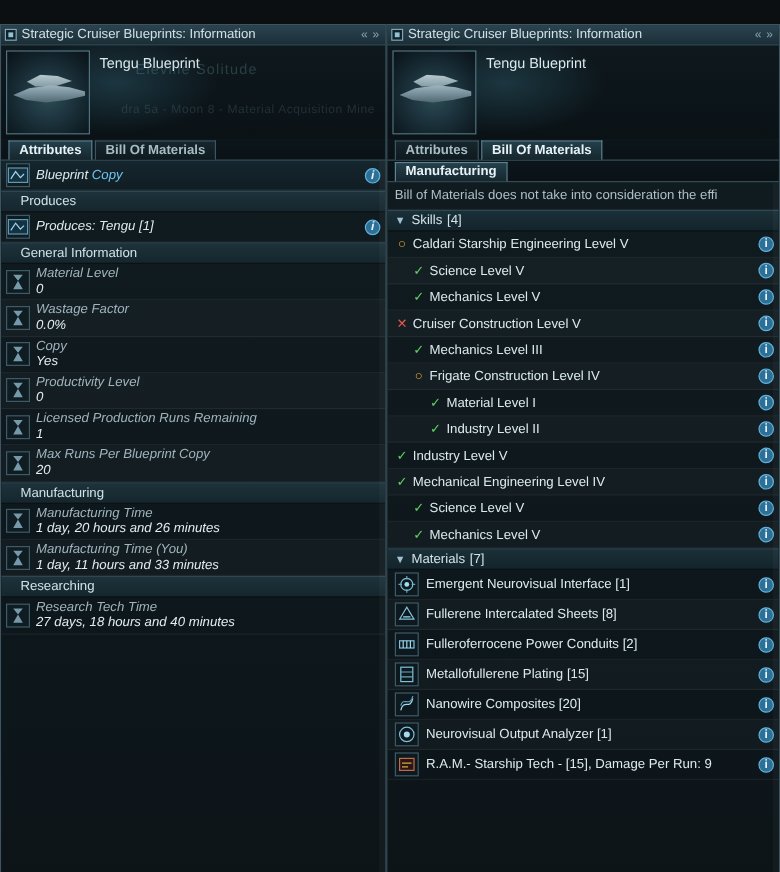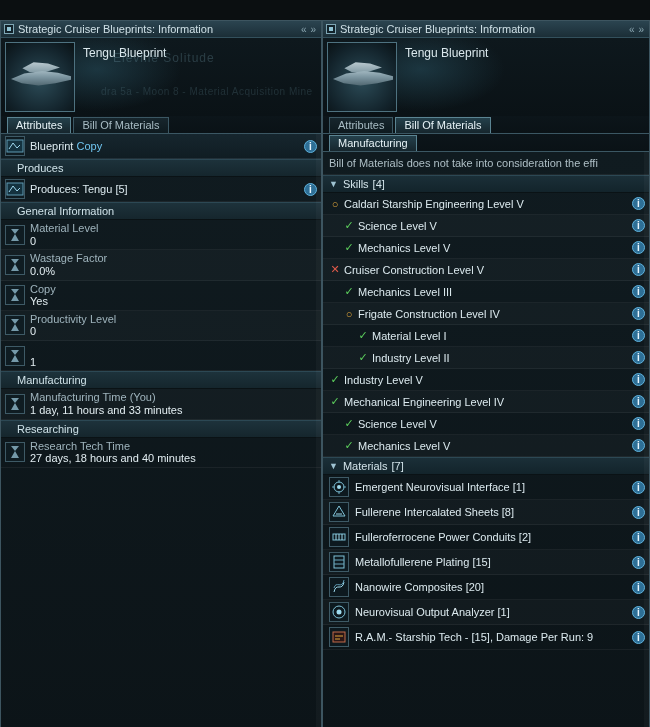--- a/index.html
+++ b/index.html
@@ -89,20 +89,21 @@
     font-size: 12px; color: #dbe8ed;
   }
 
   
   .tabrow {
     flex: 0 0 18px;
     display: flex; align-items: flex-end;
     padding-left: 6px;
     background: linear-gradient(180deg,#0c151a 0%, #0a1216 100%);
     border-bottom: 1px solid #3b5763;
+    font-weight: bold;
   }
   .tab {
     height: 16px; line-height: 15px;
     padding: 0 8px;
     font-size: 11px;
     color: #a8bcc4;
     border: 1px solid #3b5763; border-bottom: none;
     background: linear-gradient(180deg,#17262d 0%, #0e1a1f 100%);
     margin-right: 2px;
   }
@@ -125,20 +126,21 @@
   .section-head {
     background: linear-gradient(180deg,#1d323b 0%, #15262d 100%);
     border-top: 1px solid #2c4854; border-bottom: 1px solid #0a1215;
     padding: 2px 16px; font-size: 11px; color: #cfe2e8;
   }
   .row {
     display: flex; align-items: center;
     border-bottom: 1px solid rgba(255,255,255,0.055);
     padding: 2px 4px;
     min-height: 22px;
+    font-style: italic;
   }
   .row.alt { background: rgba(255,255,255,0.022); }
   .row .ic {
     width: 20px; height: 20px; flex: 0 0 20px; margin-right: 5px;
     border: 1px solid #3e5a66; background: #0f1c22;
     position: relative;
   }
   .row .ic svg { display:block; }
   .row .txt { flex: 1 1 auto; line-height: 1.15; overflow: hidden; }
   .row .lbl { color: #9fb4bd; font-size: 11px; white-space: nowrap; }
@@ -237,21 +239,21 @@
       </div>
 
       <div class="section-head">Produces</div>
       <div class="row">
         <span class="ic">
           <svg width="18" height="18" viewBox="0 0 18 18">
               <rect x="1" y="3" width="16" height="12" fill="#14323f" stroke="#5f9ab3"></rect>
               <path d="M3 12 L7 6 L11 11 L14 8" stroke="#9fd8ef" fill="none" stroke-width="1"></path>
             </svg>
         </span>
-        <span class="txt single">Produces: Tengu [5]</span>
+        <span class="txt single">Produces: Tengu [1]</span>
         <span class="info">i</span>
       </div>
 
       <div class="section-head">General Information</div>
 
       <div class="row">
         <span class="ic">
             <svg width="18" height="18" viewBox="0 0 18 18">
               <path d="M5 3 h8 l-4 5 4 7 h-8 l4-7z" fill="#8fb9cc" opacity=".8"></path>
             </svg>
@@ -281,24 +283,40 @@
             </svg>
           </span>
         <span class="txt"><span class="lbl">Productivity Level</span><br><span class="val">0</span></span>
       </div>
       <div class="row">
         <span class="ic">
             <svg width="18" height="18" viewBox="0 0 18 18">
               <path d="M5 3 h8 l-4 5 4 7 h-8 l4-7z" fill="#8fb9cc" opacity=".8"></path>
             </svg>
           </span>
-        <span class="txt"><br><span class="val">1</span></span>
+        <span class="txt"><span class="lbl">Licensed Production Runs Remaining</span><br><span class="val">1</span></span>
+      </div>
+      <div class="row alt">
+        <span class="ic">
+            <svg width="18" height="18" viewBox="0 0 18 18">
+              <path d="M5 3 h8 l-4 5 4 7 h-8 l4-7z" fill="#8fb9cc" opacity=".8"></path>
+            </svg>
+          </span>
+        <span class="txt"><span class="lbl">Max Runs Per Blueprint Copy</span><br><span class="val">20</span></span>
       </div>
 
       <div class="section-head">Manufacturing</div>
+      <div class="row">
+        <span class="ic">
+            <svg width="18" height="18" viewBox="0 0 18 18">
+              <path d="M5 3 h8 l-4 5 4 7 h-8 l4-7z" fill="#8fb9cc" opacity=".8"></path>
+            </svg>
+          </span>
+        <span class="txt"><span class="lbl">Manufacturing Time</span><br><span class="val">1 day, 20 hours and 26 minutes</span></span>
+      </div>
       <div class="row alt">
         <span class="ic">
             <svg width="18" height="18" viewBox="0 0 18 18">
               <path d="M5 3 h8 l-4 5 4 7 h-8 l4-7z" fill="#8fb9cc" opacity=".8"></path>
             </svg>
           </span>
         <span class="txt"><span class="lbl">Manufacturing Time (You)</span><br><span class="val">1 day, 11 hours and 33 minutes</span></span>
       </div>
 
       <div class="section-head">Researching</div>

